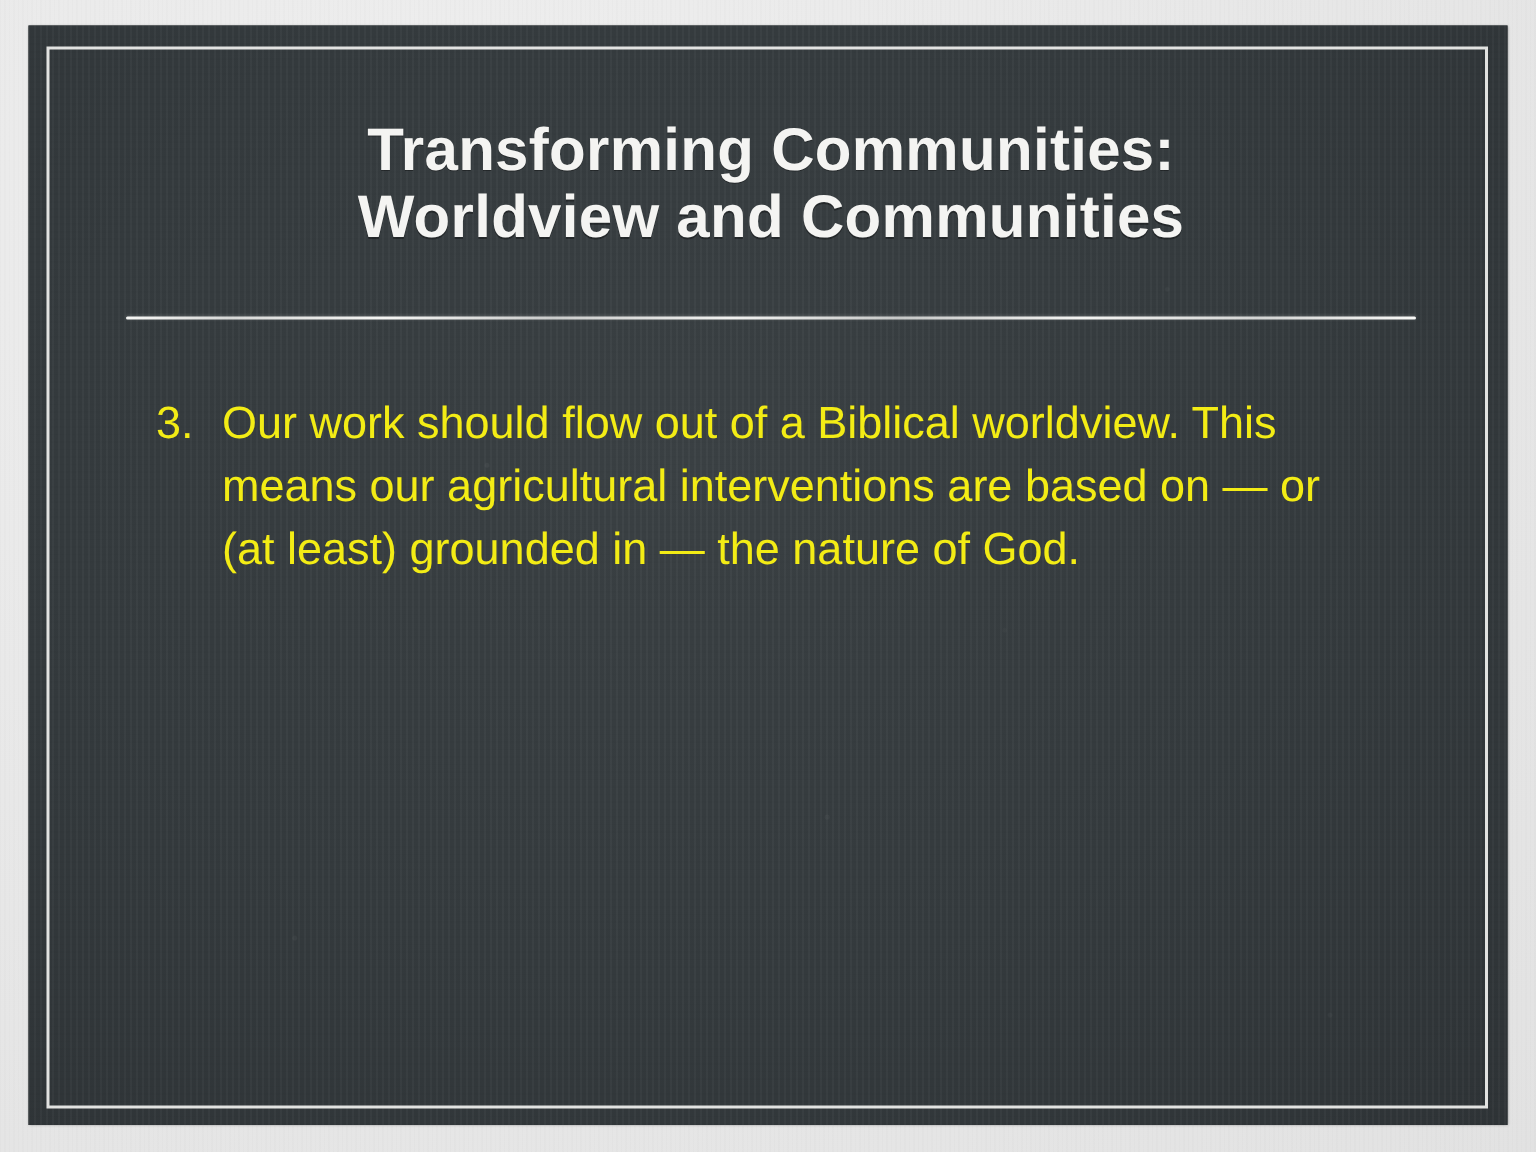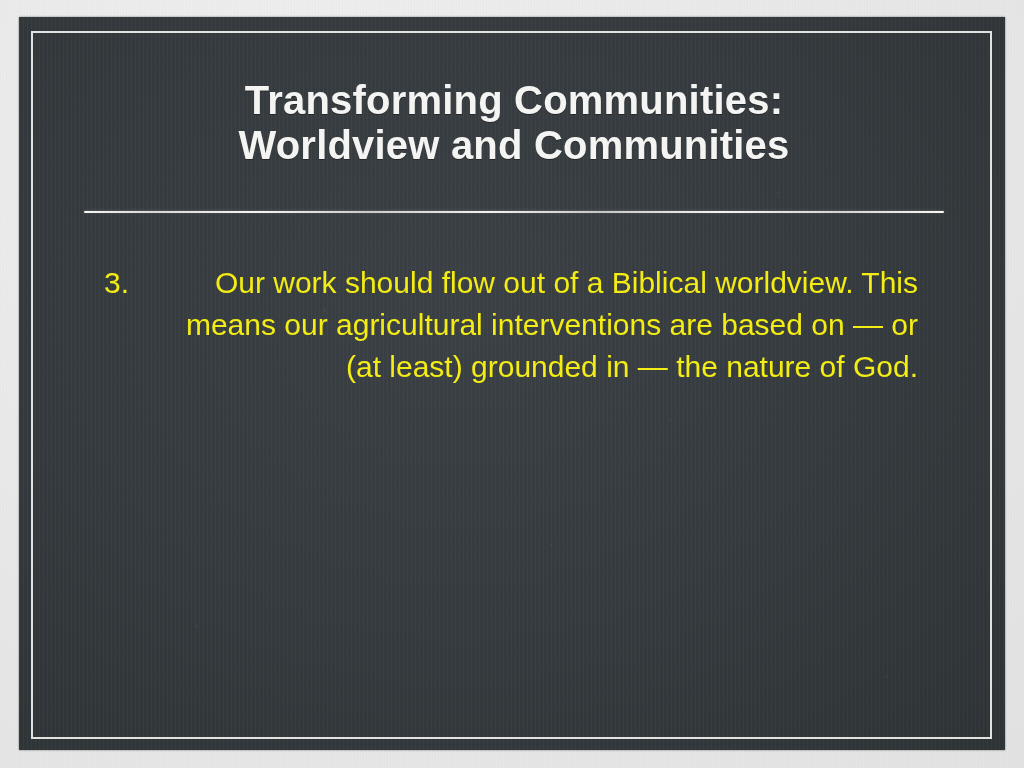--- a/index.html
+++ b/index.html
@@ -164,21 +164,20 @@
     font-weight: normal;
   }
   .item-marker {
     flex: 0 0 auto;
     width: 44px;
     text-align: left;
   }
   .item-text {
     flex: 1 1 auto;
     max-width: 770px;
-    text-align: right;
   }
 </style>
 </head>
 <body>
 
 <div id="slide-page">
 
   <div id="slide-board"></div>
 
   <div id="slide-frame"></div>

